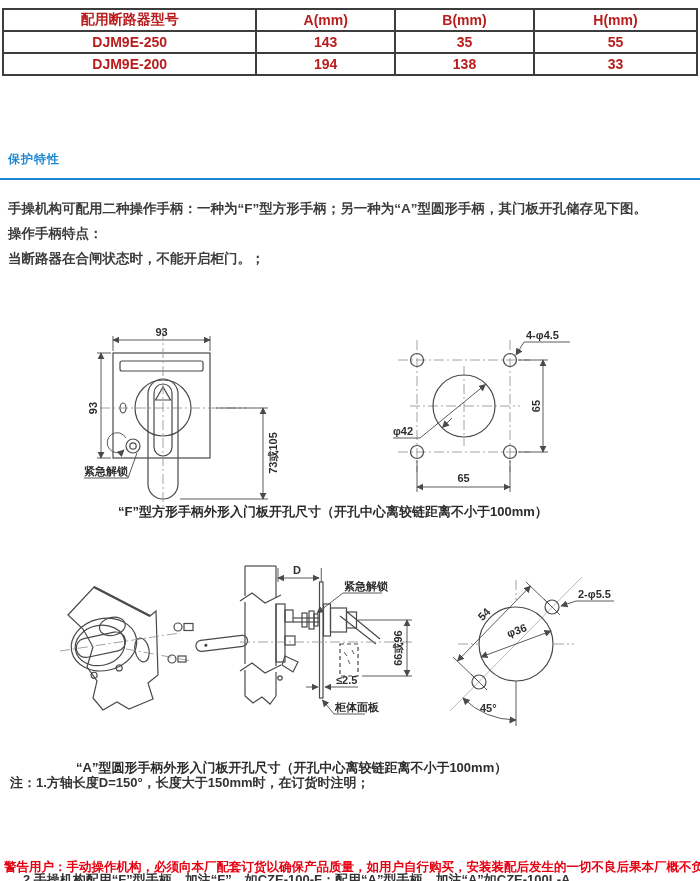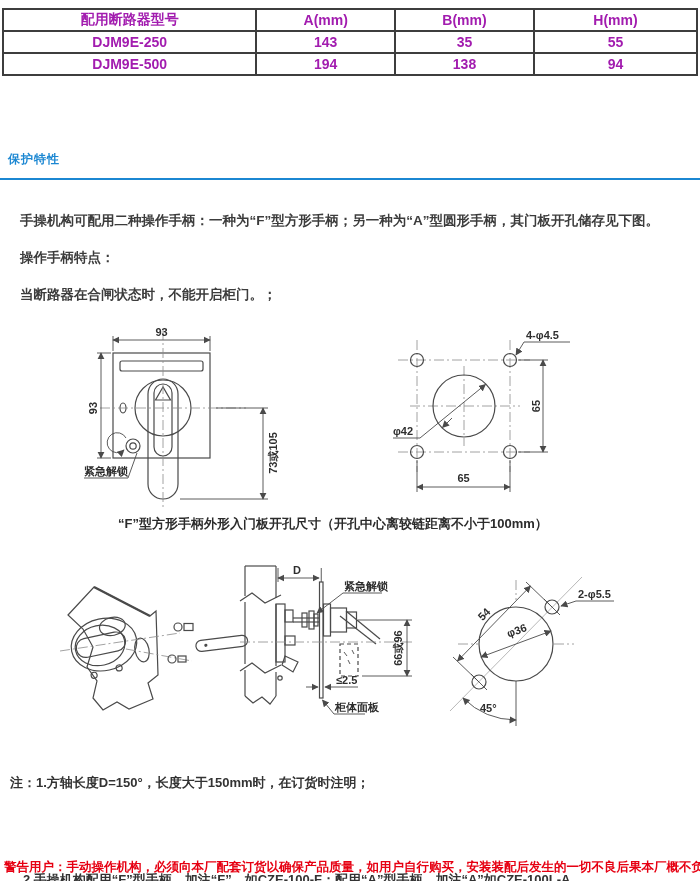--- a/index.html
+++ b/index.html
@@ -1,27 +1,27 @@
 <!DOCTYPE html>
 <html><head>
 <meta charset="utf-8">
 <style>
   html,body{margin:0;padding:0;background:#fff;}
   #page{position:relative;width:700px;height:881px;background:#ffffff;overflow:hidden;
         font-family:"Liberation Sans","DejaVu Sans",sans-serif;color:#333;}
   
   #spec-table{position:absolute;top:8px;left:2px;width:696px;border-collapse:collapse;table-layout:fixed;}
   #spec-table th,#spec-table td{border:2px solid #3d3d3d;text-align:center;vertical-align:middle;
-        font-size:14px;font-weight:600;color:#a21caf;padding:0;height:20px;}
+        font-size:14px;font-weight:600;color:#b91c1c;padding:0;height:20px;}
   
   .sec-title{position:absolute;top:151px;left:8px;font-size:12px;font-weight:700;color:#1b87d2;letter-spacing:1px;}
   .sec-rule{position:absolute;top:178px;left:0;width:700px;height:2px;background:#1b87d2;}
   
   #paras{position:absolute;top:196px;left:8px;width:688px;}
-  #paras p{margin:12px;line-height:25px;font-size:13.5px;font-weight:600;color:#3c3c3c;}
+  #paras p{margin:0;line-height:25px;font-size:13.5px;font-weight:600;color:#3c3c3c;}
   .caption{position:absolute;font-size:13px;font-weight:700;color:#2b2b2b;white-space:nowrap;}
   .note-line{position:absolute;font-size:13px;font-weight:600;color:#333;white-space:nowrap;}
   #warning{position:absolute;top:859px;left:4px;font-size:12.5px;font-weight:700;color:#e60012;white-space:nowrap;}
   
   svg{position:absolute;overflow:visible;}
   svg .ln{stroke:#4a4a4a;fill:none;stroke-width:1.2;}
   svg .dim{stroke:#4a4a4a;fill:none;stroke-width:0.9;}
   svg .cl{stroke:#8a8a8a;fill:none;stroke-width:0.8;stroke-dasharray:10 3 2 3;}
   svg .dash{stroke-dasharray:4 3;}
   svg text{fill:#2e2e2e;font-size:11px;font-weight:600;font-family:"Liberation Sans","DejaVu Sans",sans-serif;}
@@ -47,24 +47,24 @@
       </tr>
     </thead>
     <tbody>
       <tr>
         <td>DJM9E-250</td>
         <td>143</td>
         <td>35</td>
         <td>55</td>
       </tr>
       <tr>
-        <td>DJM9E-500</td>
+        <td>DJM9E-200</td>
         <td>194</td>
         <td>138</td>
-        <td>94</td>
+        <td>33</td>
       </tr>
     </tbody>
   </table>
 
   <div class="sec-title">保护特性</div>
   <div class="sec-rule"></div>
 
   <div id="paras">
     <p>手操机构可配用二种操作手柄：一种为“F”型方形手柄；另一种为“A”型圆形手柄，其门板开孔储存见下图。</p>
     <p>操作手柄特点：</p>
@@ -161,21 +161,21 @@
       <text transform="rotate(-90 146 84)" x="146" y="88" text-anchor="middle">65</text>
     </g>
     <g>
       <line class="dim" x1="27" y1="138" x2="27" y2="170"></line>
       <line class="dim" x1="120" y1="138" x2="120" y2="170"></line>
       <line class="dim" x1="27" y1="165" x2="120" y2="165" marker-start="url(#m2)" marker-end="url(#m2)"></line>
       <text x="73.5" y="160" text-anchor="middle">65</text>
     </g>
   </svg>
 
-  <div class="caption" style="left:118px;top:515px;">“F”型方形手柄外形入门板开孔尺寸（开孔中心离较链距离不小于100mm）</div>
+  <div class="caption" style="left:118px;top:503px;">“F”型方形手柄外形入门板开孔尺寸（开孔中心离较链距离不小于100mm）</div>
 
   <svg style="left:30px;top:553px;" width="235" height="192" viewBox="0 0 235 192">
     <g>
       <path class="ln" d="M38,62 L64,34 L120,63 L126,58 L128,122 L118,130 L123,146 L99,156 L87,149 L73,157 L63,145 L67,128 L57,114 L63,94 L53,76 Z"></path>
       <path d="M64,34 L120,63" stroke="#4a4a4a" stroke-width="2.4" fill="none"></path>
       <ellipse class="ln" cx="112" cy="97" rx="7" ry="12" transform="rotate(-12 112 97)"></ellipse>
     </g>
     <g transform="rotate(-12 72 92)">
       <ellipse class="ln" cx="74" cy="92" rx="33" ry="26"></ellipse>
       <ellipse class="ln" cx="70" cy="92" rx="25" ry="20"></ellipse>
@@ -307,19 +307,20 @@
       <line class="dim" x1="120" y1="55" x2="94" y2="30"></line>
       <line class="dim" x1="25.5" y1="109" x2="98.5" y2="34" marker-start="url(#m5)" marker-end="url(#m5)"></line>
       <text transform="rotate(-45 57 67)" x="57" y="64" text-anchor="middle">54</text>
     </g>
     <g>
       <path class="dim" d="M84,168 A76,76 0 0 1 31,146" marker-start="url(#m5)" marker-end="url(#m5)"></path>
       <text x="48" y="160" font-size="10.5">45°</text>
     </g>
   </svg>
 
+  <div class="caption" style="left:76px;top:759px;">“A”型圆形手柄外形入门板开孔尺寸（开孔中心离较链距离不小于100mm）</div>
 
   <div class="note-line" style="left:10px;top:774px;">注：1.方轴长度D=150°，长度大于150mm时，在订货时注明；</div>
   <div class="note-line" style="left:23px;top:839px;margin-top:32px;">2.手操机构配用“F”型手柄，加注“F”，如CZE-100-F；配用“A”型手柄，加注“A”如CZE-100L-A。</div>
 
   <div id="warning">警告用户：手动操作机构，必须向本厂配套订货以确保产品质量，如用户自行购买，安装装配后发生的一切不良后果本厂概不负责。</div>
 
 </div>
 
 </body></html>

